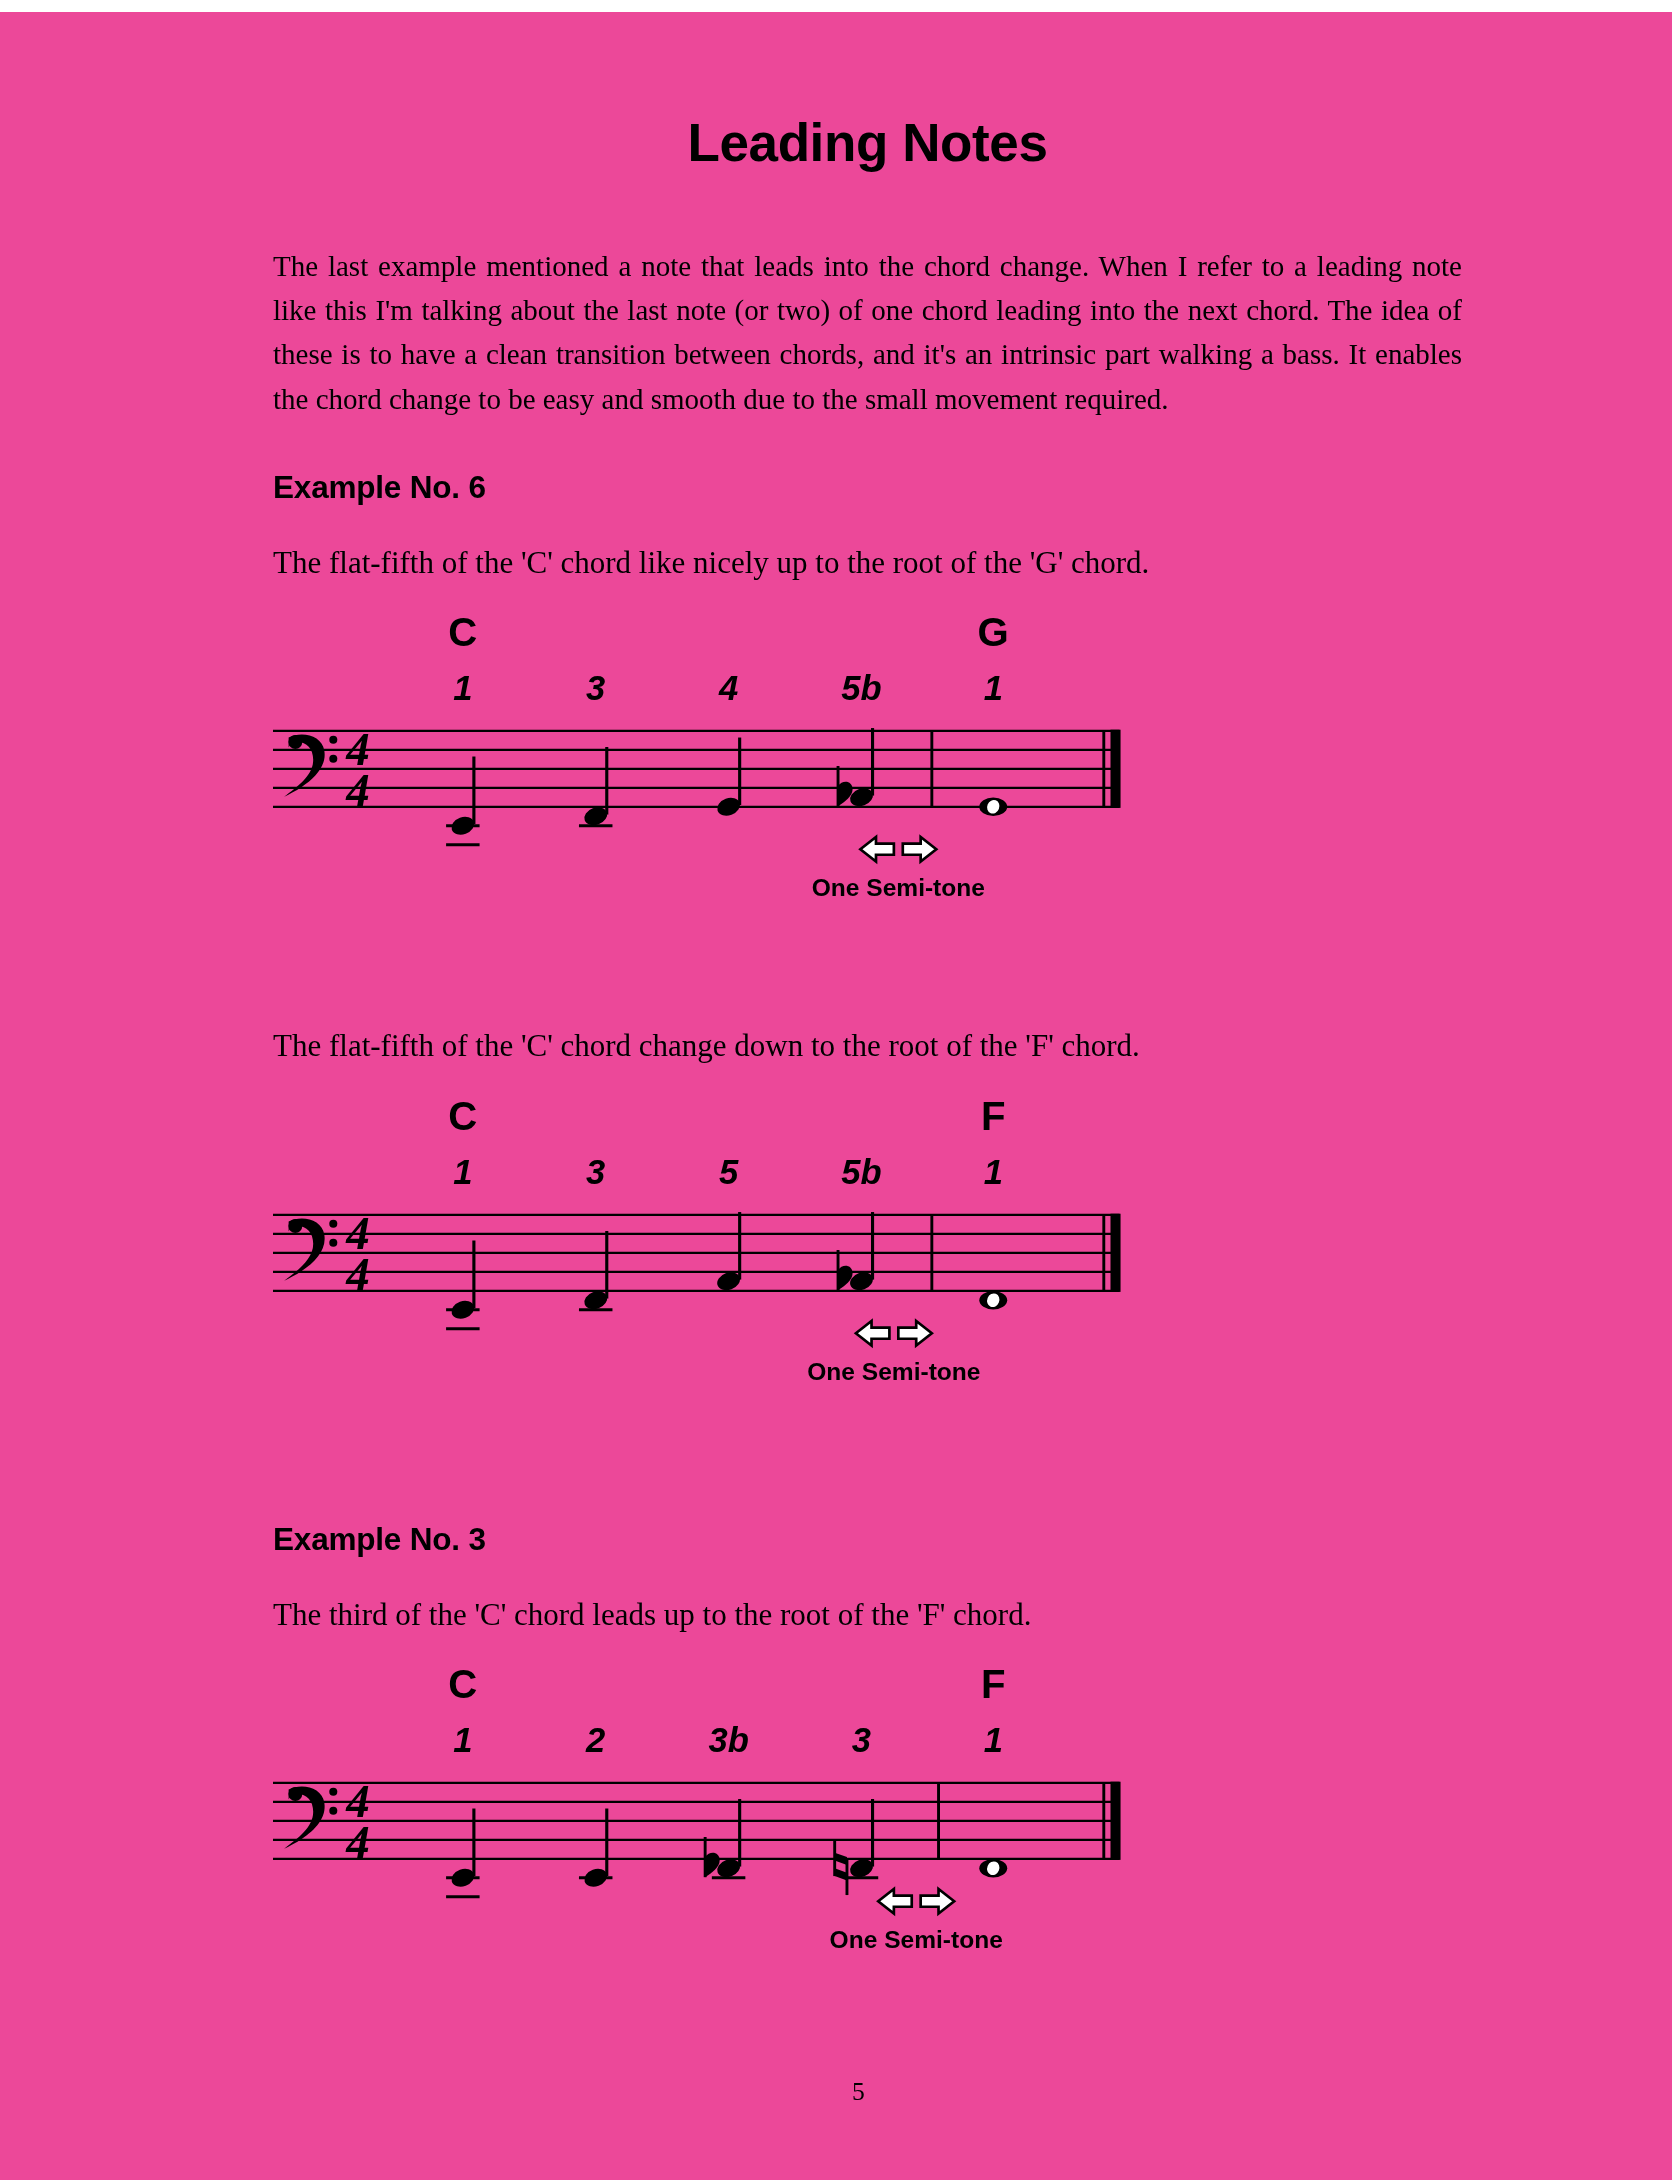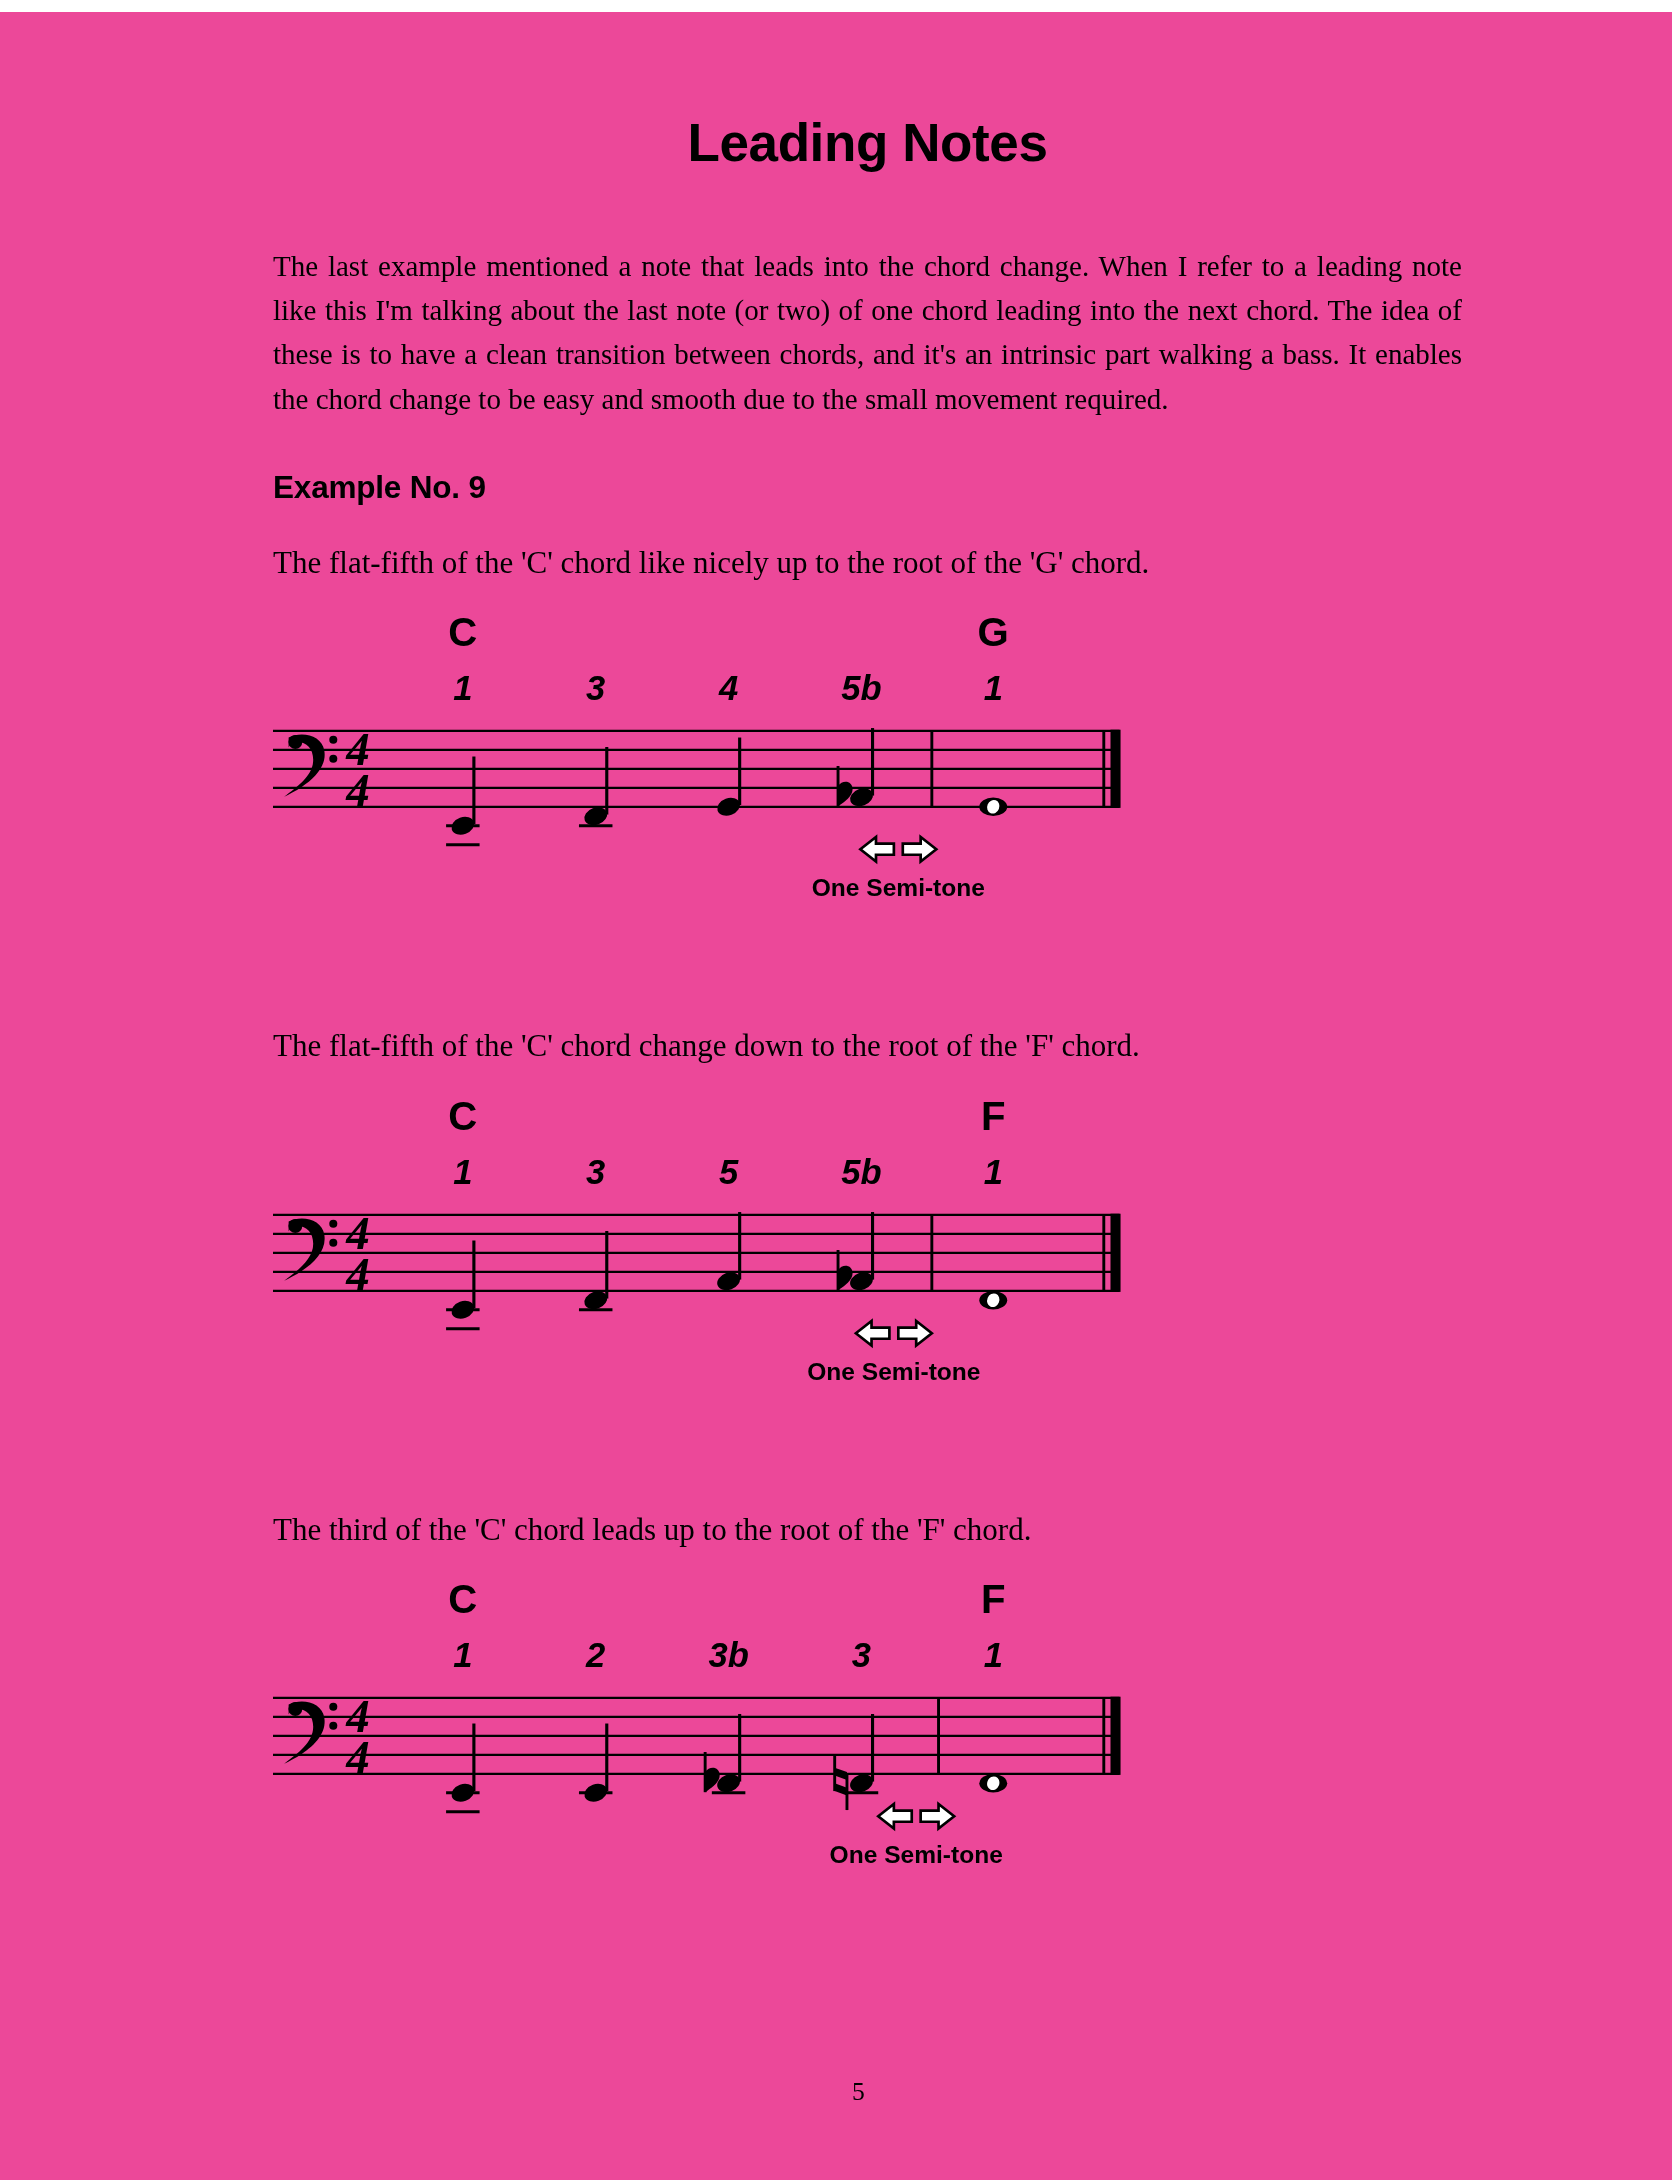--- a/index.html
+++ b/index.html
@@ -93,21 +93,21 @@
 
 <div class="page">
 
   <div class="content">
 
     <h1 class="doc-title">Leading Notes</h1>
 
     <p class="body-text lead-para">The last example mentioned a note that leads into the chord change. When I refer to a leading note like this I'm talking about the last note (or two) of one chord leading into the next chord. The idea of these is to have a clean transition between chords, and it's an intrinsic part walking a bass. It enables the chord change to be easy and smooth due to the small movement required.</p>
 
     <div>
-      <h2 class="ex-heading">Example No. 9</h2>
+      <h2 class="ex-heading">Example No. 6</h2>
       <p class="ex-desc">The flat-fifth of the 'C' chord like nicely up to the root of the 'G' chord.</p>
       <div class="music-block">
           <svg viewBox="0 0 900 300" width="1005" height="335">
             <text x="170" y="34" text-anchor="middle" font-family="'Liberation Sans Narrow','Liberation Sans','DejaVu Sans',sans-serif" font-size="36" font-weight="bold" fill="#000">C</text>
             <text x="645" y="34" text-anchor="middle" font-family="'Liberation Sans Narrow','Liberation Sans','DejaVu Sans',sans-serif" font-size="36" font-weight="bold" fill="#000">G</text>
             <text x="170" y="82" text-anchor="middle" font-family="'Liberation Sans Narrow','Liberation Sans','DejaVu Sans',sans-serif" font-size="31" font-weight="bold" font-style="italic" fill="#000">1</text>
             <text x="289" y="82" text-anchor="middle" font-family="'Liberation Sans Narrow','Liberation Sans','DejaVu Sans',sans-serif" font-size="31" font-weight="bold" font-style="italic" fill="#000">3</text>
             <text x="408" y="82" text-anchor="middle" font-family="'Liberation Sans Narrow','Liberation Sans','DejaVu Sans',sans-serif" font-size="31" font-weight="bold" font-style="italic" fill="#000">4</text>
             <text x="527" y="82" text-anchor="middle" font-family="'Liberation Sans Narrow','Liberation Sans','DejaVu Sans',sans-serif" font-size="31" font-weight="bold" font-style="italic" fill="#000">5b</text>
             <text x="645" y="82" text-anchor="middle" font-family="'Liberation Sans Narrow','Liberation Sans','DejaVu Sans',sans-serif" font-size="31" font-weight="bold" font-style="italic" fill="#000">1</text>
@@ -232,20 +232,21 @@
               <path d="M 34,0 L 20,-11 L 20,-5 L 4,-5 L 4,5 L 20,5 L 20,11 Z" fill="#fff" stroke="#000" stroke-width="2.4" stroke-linejoin="miter"></path>
             </g>
             <text x="556" y="258" text-anchor="middle" font-family="'Liberation Sans Narrow','Liberation Sans','DejaVu Sans',sans-serif" font-size="22" font-weight="bold" fill="#000">One Semi-tone</text>
           </svg>
         </div>
     </div>
 
     <div class="sp-1"></div>
 
     <div>
+      <h2 class="ex-heading">Example No. 3</h2>
       <p class="ex-desc">The third of the 'C' chord leads up to the root of the 'F' chord.</p>
       <div class="music-block">
           <svg viewBox="0 0 900 300" width="1005" height="335">
             <text x="170" y="34" text-anchor="middle" font-family="'Liberation Sans Narrow','Liberation Sans','DejaVu Sans',sans-serif" font-size="36" font-weight="bold" fill="#000">C</text>
             <text x="645" y="34" text-anchor="middle" font-family="'Liberation Sans Narrow','Liberation Sans','DejaVu Sans',sans-serif" font-size="36" font-weight="bold" fill="#000">F</text>
             <text x="170" y="82" text-anchor="middle" font-family="'Liberation Sans Narrow','Liberation Sans','DejaVu Sans',sans-serif" font-size="31" font-weight="bold" font-style="italic" fill="#000">1</text>
             <text x="289" y="82" text-anchor="middle" font-family="'Liberation Sans Narrow','Liberation Sans','DejaVu Sans',sans-serif" font-size="31" font-weight="bold" font-style="italic" fill="#000">2</text>
             <text x="408" y="82" text-anchor="middle" font-family="'Liberation Sans Narrow','Liberation Sans','DejaVu Sans',sans-serif" font-size="31" font-weight="bold" font-style="italic" fill="#000">3b</text>
             <text x="527" y="82" text-anchor="middle" font-family="'Liberation Sans Narrow','Liberation Sans','DejaVu Sans',sans-serif" font-size="31" font-weight="bold" font-style="italic" fill="#000">3</text>
             <text x="645" y="82" text-anchor="middle" font-family="'Liberation Sans Narrow','Liberation Sans','DejaVu Sans',sans-serif" font-size="31" font-weight="bold" font-style="italic" fill="#000">1</text>

